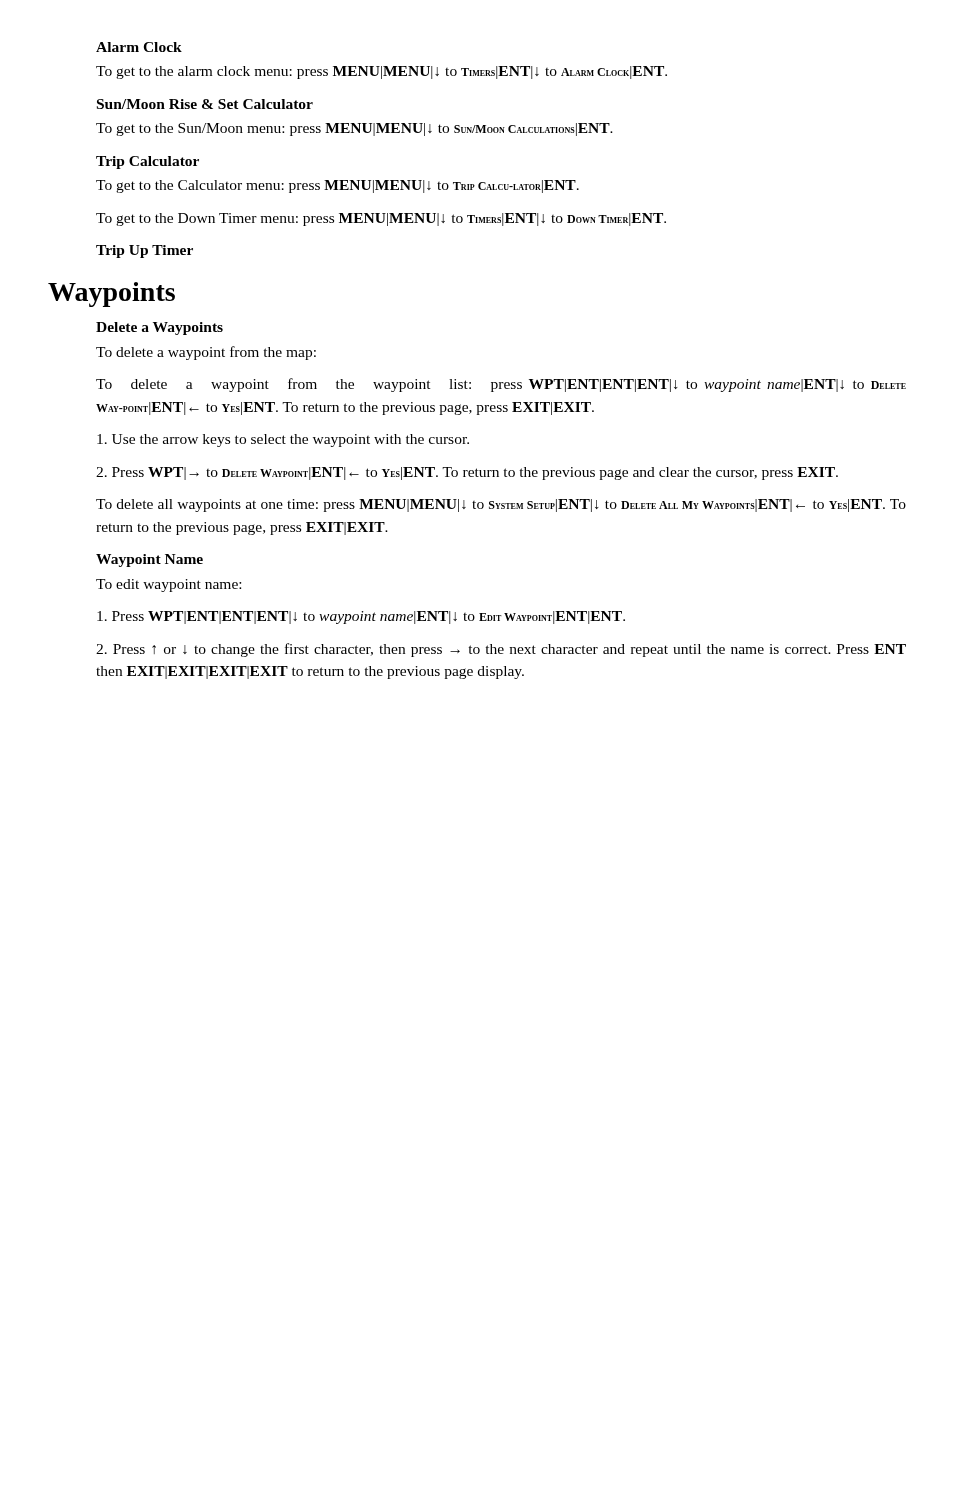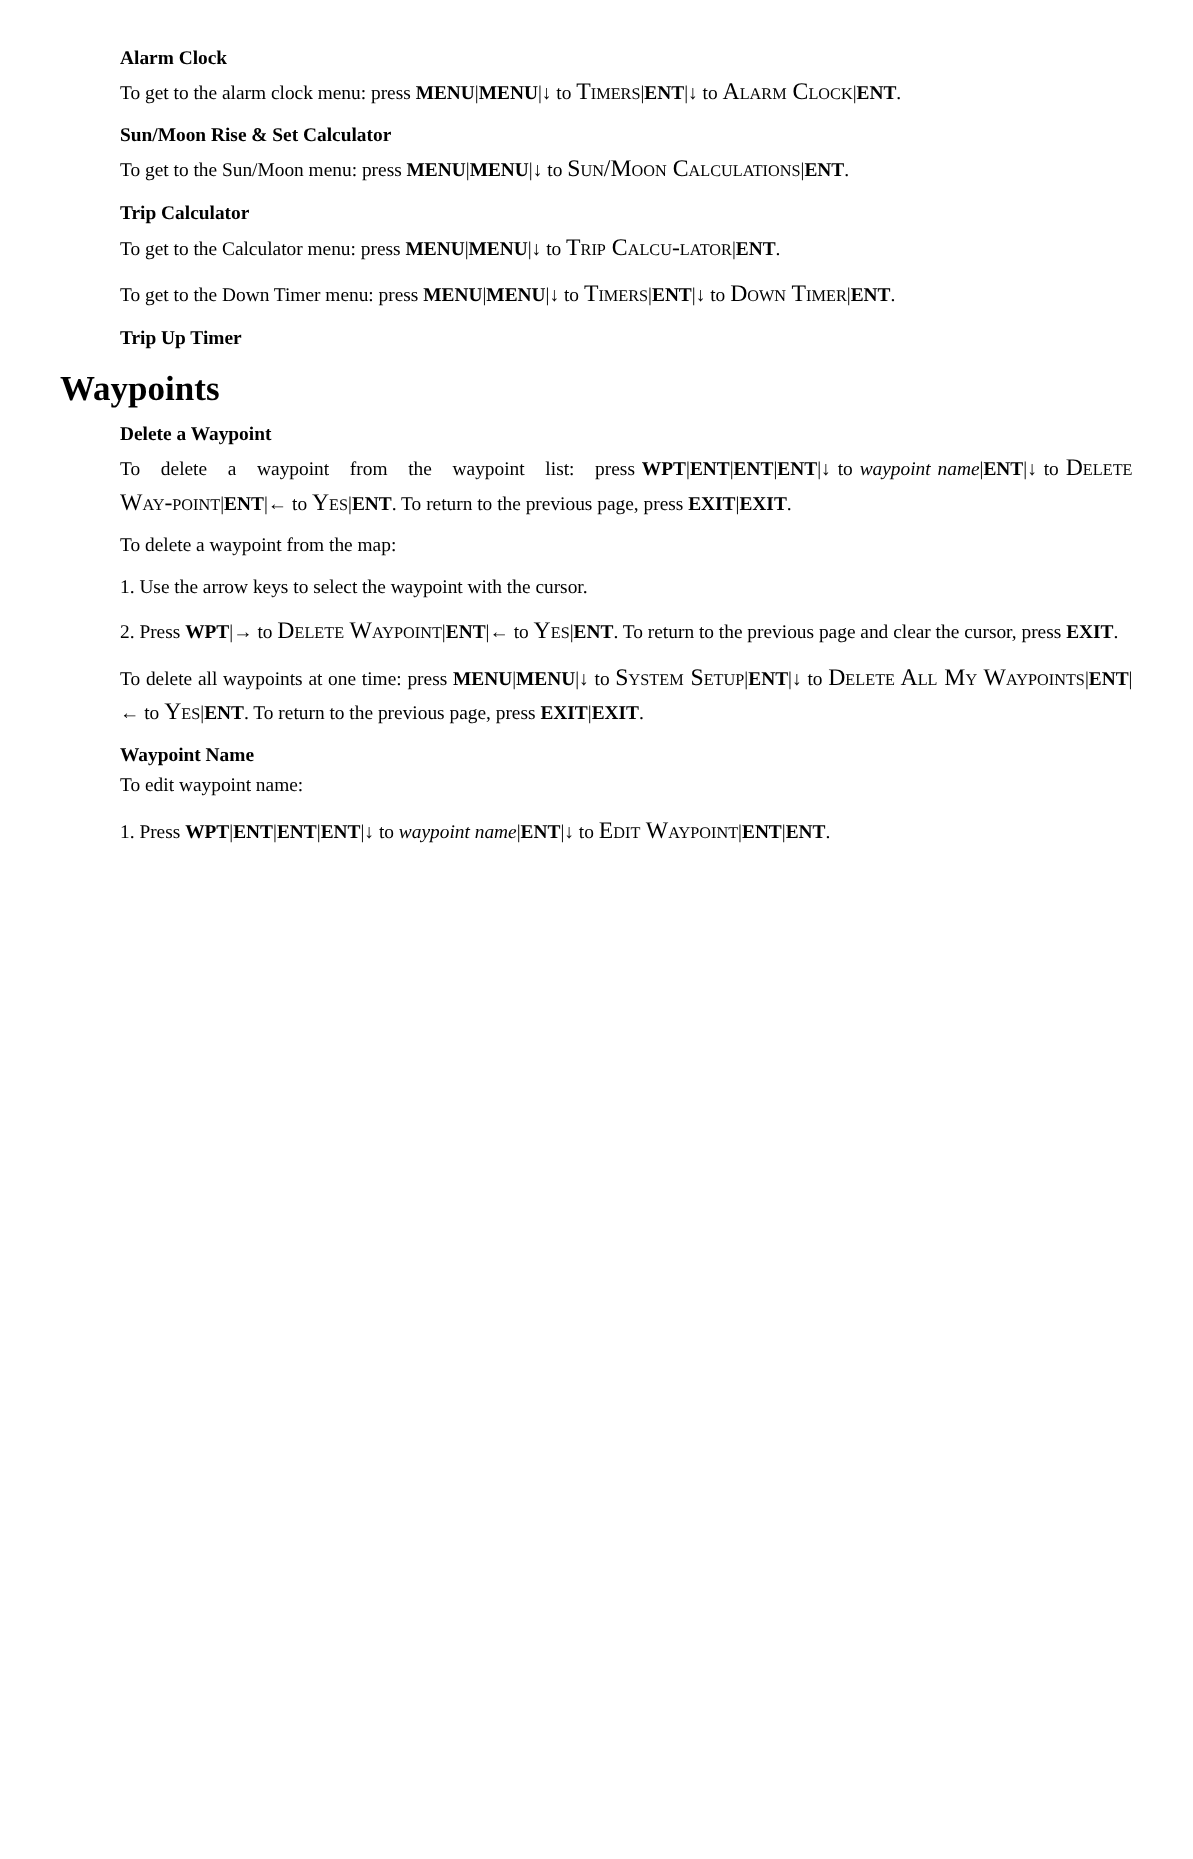--- a/index.html
+++ b/index.html
@@ -26,22 +26,22 @@
     p {
       text-align: justify;
       margin-bottom: 10px;
     }
     .section-block {
       margin-bottom: 10px;
       margin-left: 48px;
     }
     .smallcaps {
       font-variant: small-caps;
-      font-weight: normal;
-      font-size: 19px;
+      font-weight: bold;
+      font-size: 12px;
     }
     .italic {
       font-style: italic;
     }
   </style>
 </head>
 <body>
 
 <div class="section-block">
   <div class="section-heading">Alarm Clock</div>
@@ -73,40 +73,45 @@
   </p>
 </div>
 
 <div class="section-block">
   <div class="section-heading">Trip Up Timer</div>
 </div>
 
 <div style="font-weight:bold; font-size:28px; margin-top:3px; margin-bottom:4px;">Waypoints</div>
 
 <div class="section-block">
-  <div class="sub-heading">Delete a Waypoint</div>
+  <div class="sub-heading">Delete a Waypoints</div>
+  <p>To delete a waypoint from the map:</p>
   <p>
     To&nbsp;&nbsp;&nbsp;delete&nbsp;&nbsp;&nbsp;a&nbsp;&nbsp;&nbsp;waypoint&nbsp;&nbsp;&nbsp;from&nbsp;&nbsp;&nbsp;the&nbsp;&nbsp;&nbsp;waypoint&nbsp;&nbsp;&nbsp;list:&nbsp;&nbsp;&nbsp;press
     <b>WPT</b>|<b>ENT</b>|<b>ENT</b>|<b>ENT</b>|<b>↓</b> to <span class="italic">waypoint name</span>|<b>ENT</b>|<b>↓</b> to <span class="smallcaps">Delete Way‑point</span>|<b>ENT</b>|<b>←</b>
     to <span class="smallcaps">Yes</span>|<b>ENT</b>. To return to the previous page, press
     <b>EXIT</b>|<b>EXIT</b>.
   </p>
-  <p>To delete a waypoint from the map:</p>
   <p>1. Use the arrow keys to select the waypoint with the cursor.</p>
   <p>
     2. Press <b>WPT</b>|<b>→</b> to <span class="smallcaps">Delete Waypoint</span>|<b>ENT</b>|<b>←</b> to <span class="smallcaps">Yes</span>|<b>ENT</b>. To return to
     the previous page and clear the cursor, press <b>EXIT</b>.
   </p>
   <p>
     To delete all waypoints at one time: press <b>MENU</b>|<b>MENU</b>|<b>↓</b> to <span class="smallcaps">System
     Setup</span>|<b>ENT</b>|<b>↓</b> to <span class="smallcaps">Delete All My Waypoints</span>|<b>ENT</b>|<b>←</b> to <span class="smallcaps">Yes</span>|<b>ENT</b>. To return
     to the previous page, press <b>EXIT</b>|<b>EXIT</b>.
   </p>
 </div>
 
 <div class="section-block">
   <div class="sub-heading">Waypoint Name</div>
   <p>To edit waypoint name:</p>
   <p>
     1. Press <b>WPT</b>|<b>ENT</b>|<b>ENT</b>|<b>ENT</b>|<b>↓</b> to <span class="italic">waypoint name</span>|<b>ENT</b>|<b>↓</b> to <span class="smallcaps">Edit
     Waypoint</span>|<b>ENT</b>|<b>ENT</b>.
   </p>
+  <p>
+    2. Press ↑ or ↓ to change the first character, then press → to the next
+    character and repeat until the name is correct. Press <b>ENT</b> then
+    <b>EXIT</b>|<b>EXIT</b>|<b>EXIT</b>|<b>EXIT</b> to return to the previous page display.
+  </p>
 </div>
 
 </body></html>

